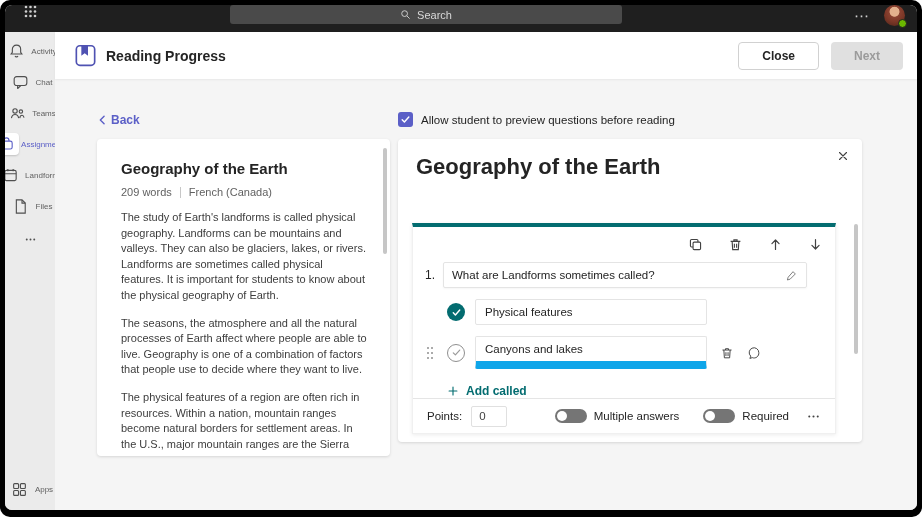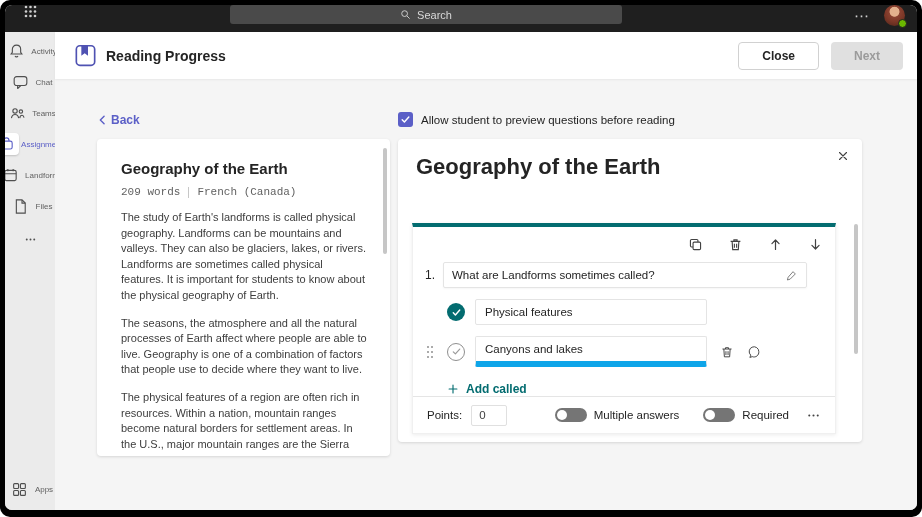--- a/index.html
+++ b/index.html
@@ -50,21 +50,21 @@
 
   .preview-row { position:absolute; left:343px; top:33px; display:flex; align-items:center; gap:8px; cursor:pointer; }
   .cbx { width:15px; height:15px; border-radius:3px; background:#5b5fc7; display:flex; align-items:center; justify-content:center; }
   .preview-row .plbl { font-size:11.5px; color:#242424; }
 
   .card { background:#fff; border-radius:4px; box-shadow:0 1px 3px rgba(0,0,0,.13); position:absolute; }
 
   
   .passage-card { left:42px; top:60px; width:293px; height:317px; padding:21px 22px 0 24px; overflow:hidden; }
   .passage-title { font-size:15px; font-weight:700; color:#242424; }
-  .passage-meta { margin-top:9px; font-size:11px; color:#616161; display:flex; align-items:center; gap:8px;font-family:Liberation Mono, monospace; }
+  .passage-meta { margin-top:9px; font-size:11px; color:#616161; display:flex; align-items:center; gap:8px; }
   .meta-sep { width:1px; height:11px; background:#c7c7c7; }
   .passage-card p { margin-top:12px; font-size:11px; line-height:1.42; color:#3d3d3d; }
   .vscroll { position:absolute; width:4px; border-radius:2px; background:#c6c6c6; cursor:pointer; }
   .passage-scroll { right:3px; top:9px; height:106px; }
   .quiz-scroll { right:4px; top:85px; height:130px; }
 
   
   .quiz-card { left:343px; top:60px; width:464px; height:303px; }
   .quiz-close { position:absolute; top:10px; right:12px; color:#424242; cursor:pointer; display:flex; }
   .quiz-title { position:absolute; left:18px; top:15px; font-size:22px; font-weight:600; color:#242424; }
@@ -82,21 +82,21 @@
             box-shadow:0 1px 2px rgba(0,0,0,.04); cursor:text; }
 
   .opts { margin-left:22px; }
   .opt { display:flex; align-items:center; margin-top:11px; position:relative; }
   .drag { position:absolute; left:-21px; display:flex; cursor:grab; }
   .optcheck { width:18px; height:18px; border-radius:50%; display:flex; align-items:center; justify-content:center; flex:0 0 18px; cursor:pointer; }
   .optcheck.correct { background:#036c70; }
   .optcheck.plain { border:1px solid #8f8f8f; }
   .optbox { width:232px; height:25px; border:1px solid #e4e4e4; border-radius:2px; margin-left:10px;
             display:flex; align-items:center; padding:12px 9px; font-size:11.5px; color:#242424; cursor:text; }
-  .optbox.editing { border-bottom:6px solid #0ea5e9; }
+  .optbox.editing { border-bottom:8px solid #0ea5e9; }
   .opt-icon { margin-left:13px; color:#424242; display:flex; cursor:pointer; }
 
   .addopt { display:flex; align-items:center; gap:7px; margin:15px 0 0 22px; color:#036c70; font-size:12px; font-weight:600; cursor:pointer; width:max-content; }
 
   .qfooter { margin:auto -12px 0 -12px; border-top:1px solid #e5e5e5; height:40px; display:flex; align-items:center; padding:0 14px; }
   .points-lbl { font-size:11.5px; color:#242424; }
   .points-input { width:36px; height:21px; border:1px solid #e0e0e0; border-radius:2px; margin-left:9px;
                   display:flex; align-items:center; padding-left:7px; font-size:11.5px; color:#424242; cursor:text; }
   .toggle-group { display:flex; align-items:center; gap:7px; margin-left:24px; cursor:pointer; }
   .toggle { width:32px; height:14px; border-radius:8px; background:#757575; position:relative; flex:0 0 32px; }

